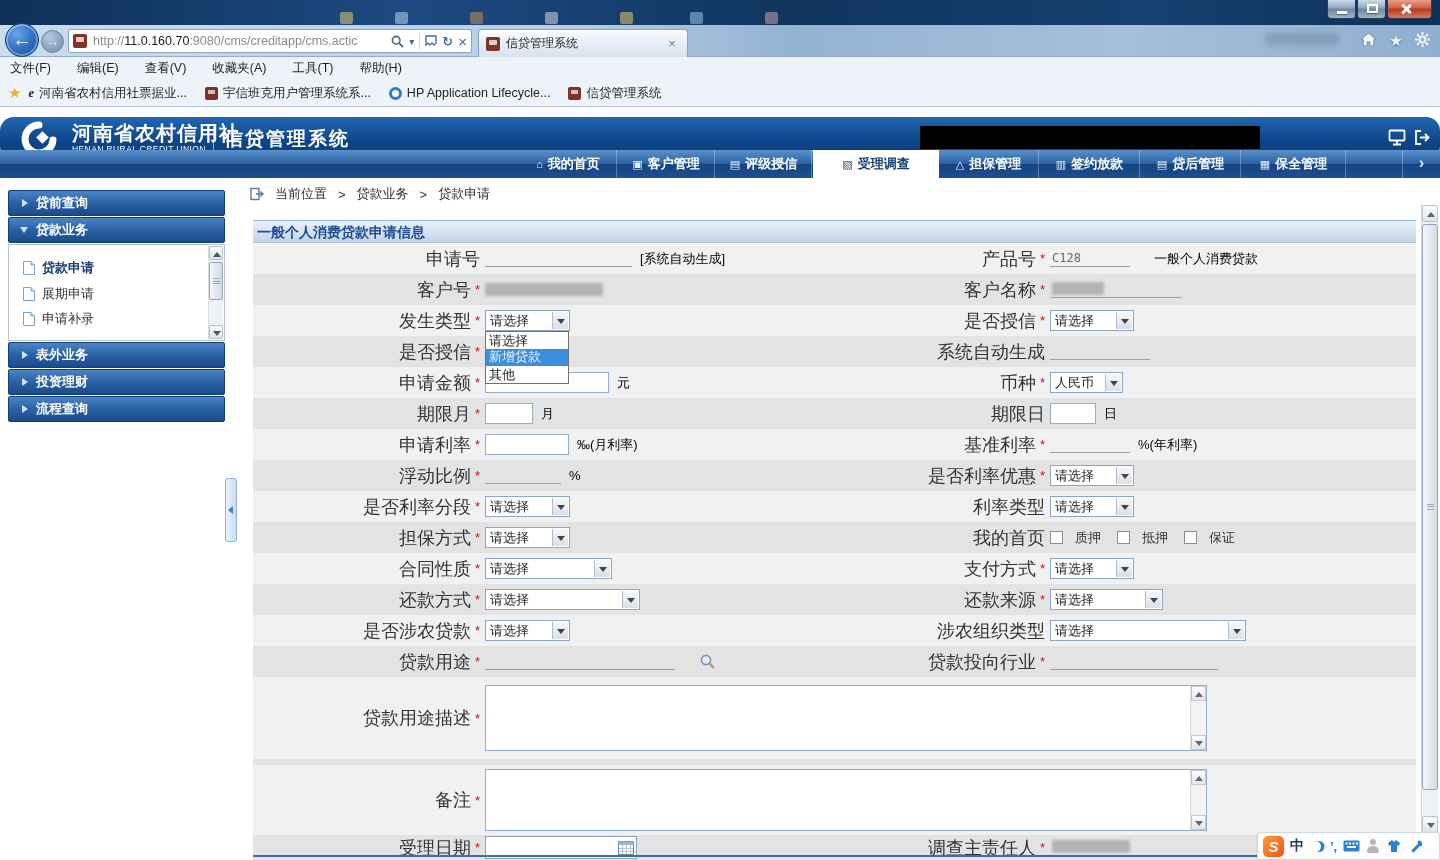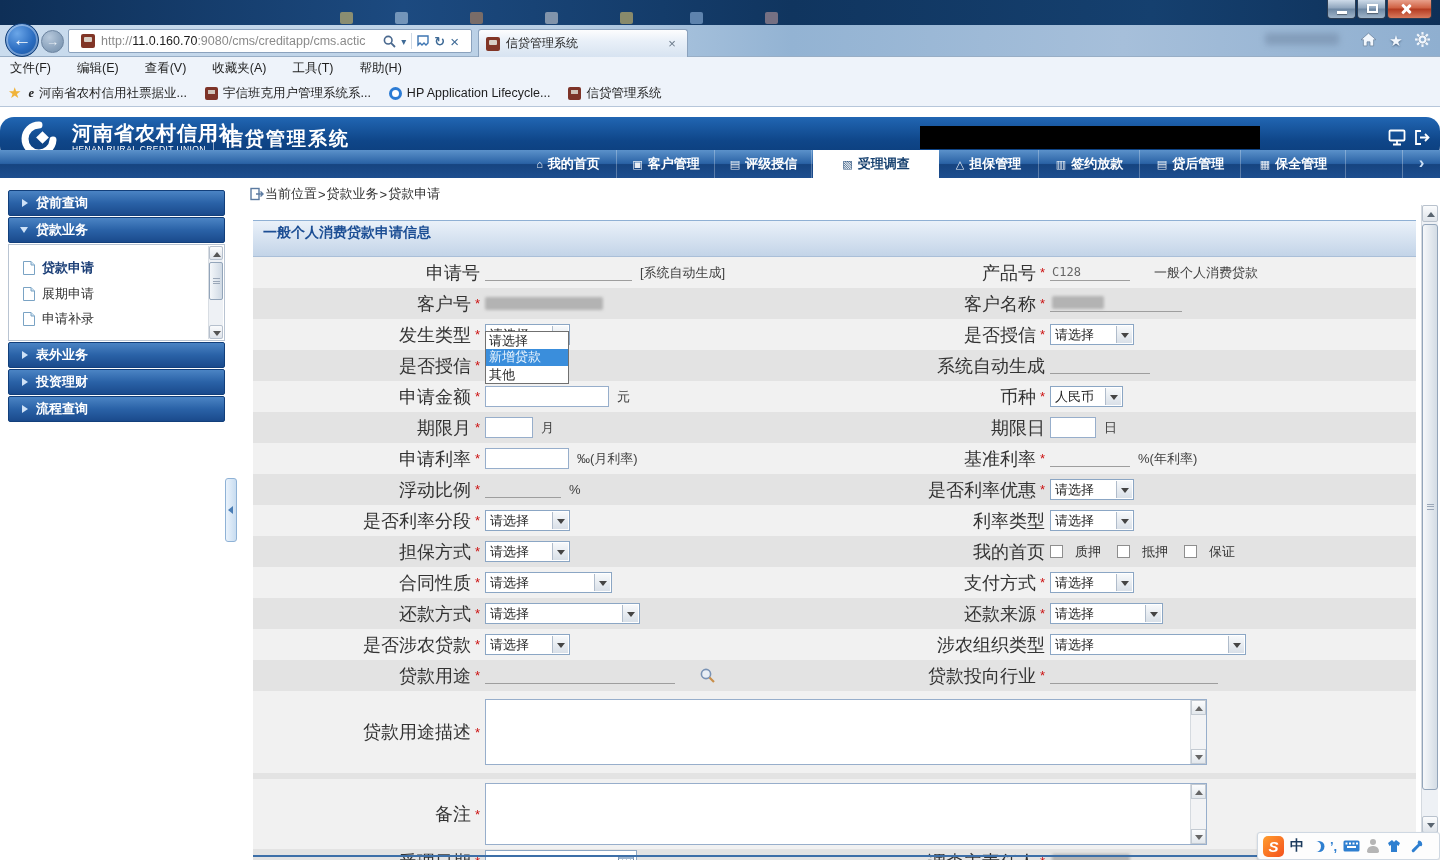--- a/index.html
+++ b/index.html
@@ -27,21 +27,21 @@
   
   .chrome { position:absolute; left:0; top:25px; width:1440px; height:32px;
     background:linear-gradient(90deg,#cadcee 0%,#b9cfe5 38%,#93b3d3 55%,#a6bfda 78%,#8fafd0 100%); border-bottom:1px solid #98aec6; }
   .backbtn { position:absolute; left:5px; top:23px; width:34px; height:34px; border-radius:50%;
     background:radial-gradient(circle at 35% 30%,#6ba6e8,#2a6cc0 55%,#174f94); border:1px solid #123f78; color:#fff;
     font-size:19px; font-weight:bold; text-align:center; line-height:31px; z-index:6; box-shadow:0 0 0 2px rgba(255,255,255,.35) inset; }
   .fwdbtn { position:absolute; left:41px; top:30px; width:23px; height:23px; border-radius:50%;
     background:radial-gradient(circle at 35% 30%,#b7c9dc,#8ba3bd 60%,#73capital8); background:radial-gradient(circle at 35% 30%,#b7c9dc,#8ba3bd 60%,#7390ac);
     border:1px solid #6c84a0; color:#e8eef5; font-size:13px; font-weight:bold; text-align:center; line-height:21px; z-index:6; }
   .addrbar { position:absolute; left:68px; top:29px; width:404px; height:24px; background:#fff; border:1px solid #8ba2bd;
-    border-radius:2px; display:flex; align-items:center; padding:0 12px; z-index:5; }
+    border-radius:2px; display:flex; align-items:center; padding:0 4px; z-index:5; }
   .favicon { width:14px; height:14px; border-radius:2px; background:#813526; position:relative; flex:none; }
   .favicon::after { content:""; position:absolute; left:3px; top:3px; width:8px; height:5px; background:#d8cfc5; border-radius:1px; }
   .url { font-size:12.5px; margin-left:6px; color:#8a8a8a; flex:1 1 auto; overflow:hidden; white-space:nowrap; }
   .url b { color:#1c1c1c; font-weight:normal; }
   .aicons { display:flex; align-items:center; gap:5px; flex:none; color:#3e6a96; font-size:13px; }
   .aisep { width:1px; height:16px; background:#cdd8e4; }
   .tab { position:absolute; left:478px; top:29px; width:210px; height:28px; background:linear-gradient(180deg,#fdfdfe,#e9f0f8 40%,#d7e3f1);
     border:1px solid #8ba2bd; border-bottom:none; border-radius:3px 3px 0 0; display:flex; align-items:center; padding:0 7px; z-index:5; }
   .tab .ttl { font-size:12px; color:#1f1f1f; margin-left:6px; flex:1; }
   .tab .tclose { color:#6b7a8a; font-size:13px; width:16px; text-align:center; }
@@ -74,21 +74,21 @@
   .navtabs { position:absolute; left:0; top:150px; width:1440px; height:28px;
     background:linear-gradient(180deg,#5b91ca,#2a62a5 48%,#164480 52%,#1d4e8f); }
   .ntab { position:absolute; top:0; height:28px; display:flex; align-items:center; justify-content:center; gap:5px;
     color:#fff; font-size:13px; font-weight:bold; border-right:1px solid rgba(255,255,255,.28); }
   .ntab .tic { font-size:11px; font-weight:normal; opacity:.9; }
   .ntab.active { background:#fff; color:#16406f; border-right:none; }
   .nmore { position:absolute; right:0; top:0; width:38px; height:28px; border-left:1px solid rgba(255,255,255,.3);
     color:#cfe2f7; font-size:17px; font-weight:bold; text-align:center; line-height:26px; }
 
   
-  .crumb { position:absolute; left:250px; top:184px; height:20px; display:flex; align-items:center; gap:1px; font-size:13px; color:#333; }
+  .crumb { position:absolute; left:250px; top:184px; height:20px; display:flex; align-items:center; gap:11px; font-size:13px; color:#333; }
 
   
   .sidebar { position:absolute; left:8px; top:190px; width:217px; }
   .sbsec { position:relative; height:26px; margin-bottom:1px; border:1px solid #123f7b; border-radius:2px;
     background:linear-gradient(180deg,#4b84c4,#2a62a7 50%,#1a4a8c); color:#fff; font-size:13px; font-weight:bold;
     display:flex; align-items:center; padding-left:27px; }
   .tri-r { position:absolute; left:13px; width:0; height:0; border-left:6px solid #cfe2f7; border-top:4px solid transparent; border-bottom:4px solid transparent; }
   .tri-d { position:absolute; left:11px; width:0; height:0; border-top:6px solid #cfe2f7; border-left:4px solid transparent; border-right:4px solid transparent; }
   .submenu { position:relative; height:97px; background:#fff; border:1px solid #b9c4d2; margin-bottom:1px; }
   .smitem { position:absolute; left:14px; display:flex; align-items:center; gap:7px; font-size:13px; color:#333; }
@@ -101,32 +101,32 @@
   .sthumb { position:absolute; left:0; width:14px; background:linear-gradient(90deg,#f4f7fa,#cfd9e4); border:1px solid #93a5ba; border-radius:2px; }
   .grip { position:absolute; left:3px; top:50%; margin-top:-3px; width:7px; height:6px;
     background:repeating-linear-gradient(180deg,#9aa7b8 0 1px,transparent 1px 2.5px); }
   .collapse { position:absolute; left:225px; top:478px; width:12px; height:64px; border:1px solid #8fb2d6; border-radius:3px;
     background:linear-gradient(90deg,#eaf3fc,#c8dcf0); }
   .collapse::after { content:""; position:absolute; left:2px; top:27px; width:0; height:0;
     border-right:5px solid #4a7db5; border-top:4px solid transparent; border-bottom:4px solid transparent; }
 
   
   .panel { position:absolute; left:253px; top:220px; width:1163px; height:640px; background:#fff; }
-  .ptitle { height:37px; background:linear-gradient(180deg,#eaf1f9,#c3d4e8); border-top:1px solid #8fb0d4; border-bottom:1px solid #aabfd8;
-    color:#1c4e94; font-weight:bold; font-size:14px; line-height:22px; padding-left:10px; }
+  .ptitle { height:23px; background:linear-gradient(180deg,#eaf1f9,#c3d4e8); border-top:1px solid #8fb0d4; border-bottom:1px solid #aabfd8;
+    color:#1c4e94; font-weight:bold; font-size:14px; line-height:22px; padding-left:4px; }
   .row { position:relative; }
   .lt { background:#f1f1f1; } .dk { background:#e3e3e3; }
   .h31 { height:31px; }
   .ll { position:absolute; left:0; top:0; bottom:0; width:227px; display:flex; justify-content:flex-end; align-items:center; }
   .fl { position:absolute; left:232px; top:0; bottom:0; display:flex; align-items:center; gap:8px; }
   .lr { position:absolute; left:500px; top:0; bottom:0; width:292px; display:flex; justify-content:flex-end; align-items:center; }
   .fr { position:absolute; left:797px; top:0; bottom:0; display:flex; align-items:center; gap:8px; }
   .lb { font-size:18px; color:#333; white-space:nowrap; }
   .rq { color:#cc1111; font-style:normal; margin-left:4px; font-size:13px; }
-  .sx { font-size:13px; color:#404040; white-space:nowrap; }
+  .sx { font-size:13px; color:#000000; white-space:nowrap; }
   .inp { height:21px; background:#fff; border:1px solid #97aecb; flex:none; }
   .un { height:17px; border-bottom:1px solid #9e9e9e; flex:none; display:flex; align-items:flex-end; padding:0 2px; }
   .un .val { font-size:12px; color:#666; font-family:"DejaVu Sans Mono",monospace; line-height:15px; }
   .red { height:13px; background:#b3b3b3; border-radius:2px; filter:blur(1.6px); flex:none; }
   .sel { position:relative; height:21px; background:#fff; border:1px solid #8ba6c4; font-size:13px; color:#222;
     display:inline-flex; align-items:center; padding-left:4px; flex:none; }
   .sel .st { white-space:nowrap; overflow:hidden; }
   .sel .ar { position:absolute; right:1px; top:1px; width:16px; height:17px; background:linear-gradient(180deg,#f7f9fb,#d9e0e8); border-left:1px solid #b0bccb; }
   .sel .ar::after { content:""; position:absolute; left:4px; top:7px; width:0; height:0; border:4px solid transparent; border-top:5px solid #444; }
   .cbx { width:13px; height:13px; background:#fff; border:1px solid #8e8e8e; flex:none; }

